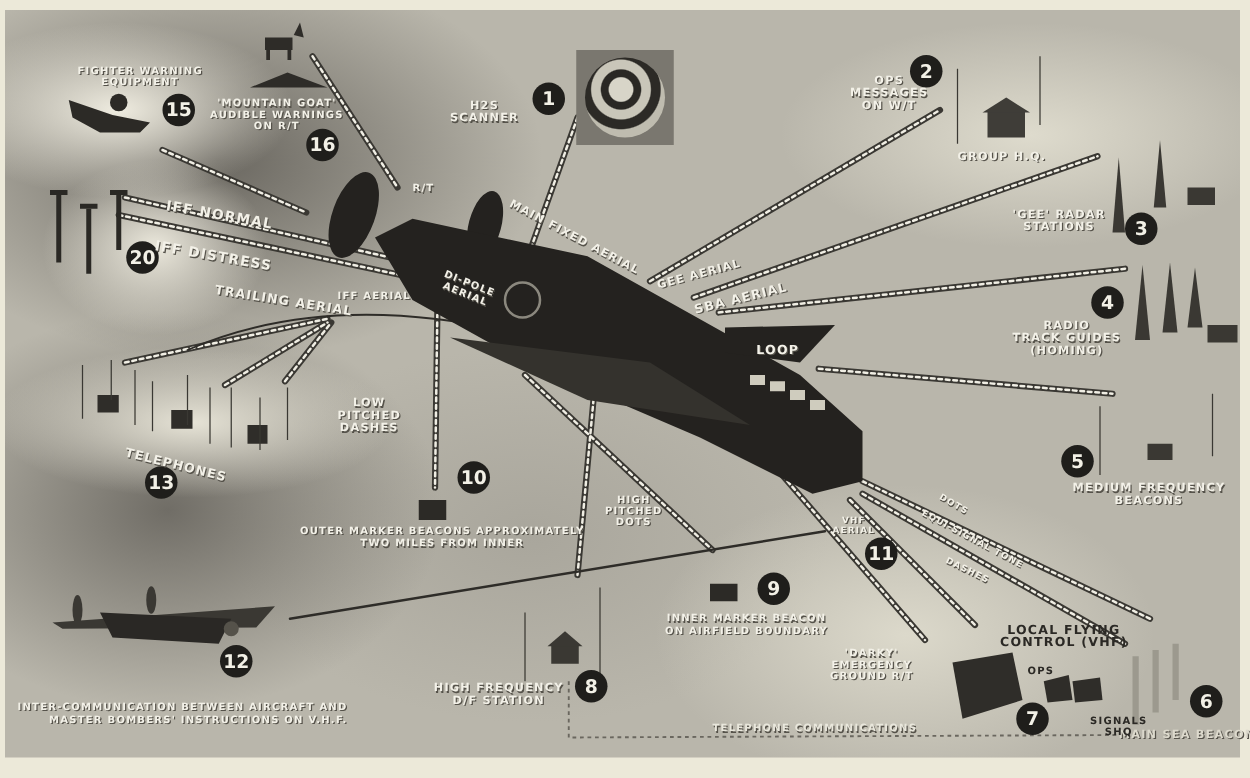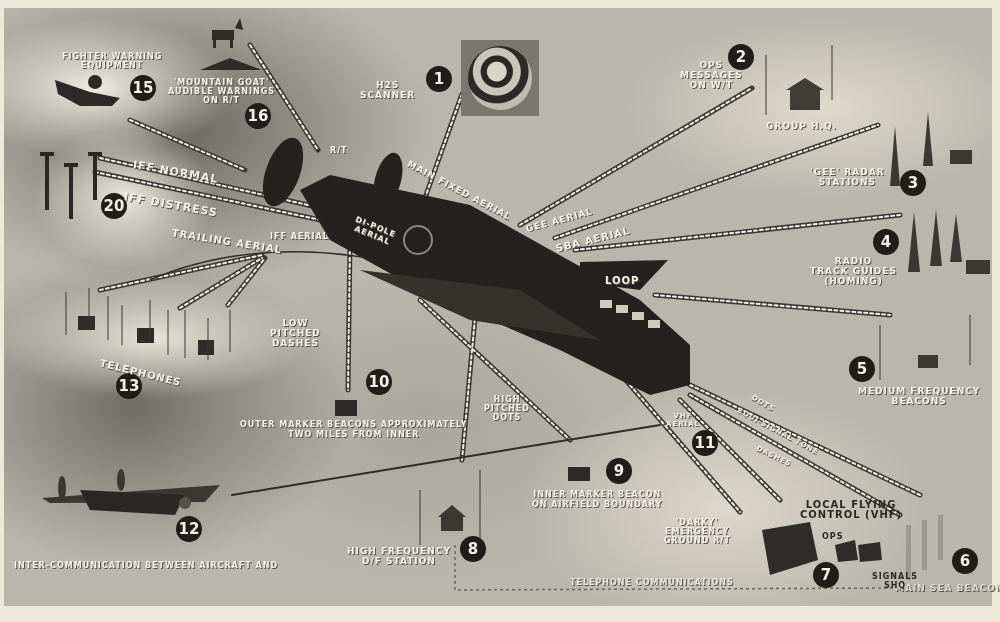--- a/index.html
+++ b/index.html
@@ -264,20 +264,21 @@
   <div class="lbl" style="left:240px;top:420px;font-size:8px;">
       <div>Outer Marker Beacons Approximately</div>
       <div>Two Miles from Inner</div>
     </div>
   <div class="lbl" style="left:666px;top:412px;font-size:7px;line-height:8px;">
       <div>VHF</div>
       <div>Aerial</div>
     </div>
   <div class="lbl" style="left:14px;top:561px;text-align:right;font-size:8px;">
       <div>Inter-Communication Between Aircraft and</div>
+      <div>Master Bombers' Instructions on V.H.F.</div>
     </div>
   <div class="lbl rot" style="left:100px;top:358px;font-size:10px;transform:rotate(14deg);">Telephones</div>
   <div class="lbl rot" style="left:133px;top:160px;font-size:11px;transform:rotate(10deg);">IFF Normal</div>
   <div class="lbl rot" style="left:124px;top:192px;font-size:11px;transform:rotate(10deg);">IFF Distress</div>
   <div class="lbl rot" style="left:172px;top:228px;font-size:10px;transform:rotate(9deg);">Trailing Aerial</div>
   <div class="lbl" style="left:270px;top:232px;font-size:8px;">IFF Aerial</div>
   <div class="lbl" style="left:62px;top:52px;font-size:8px;line-height:9px;text-align:center;">
       <div>Fighter Warning</div>
       <div>Equipment</div>
     </div>

